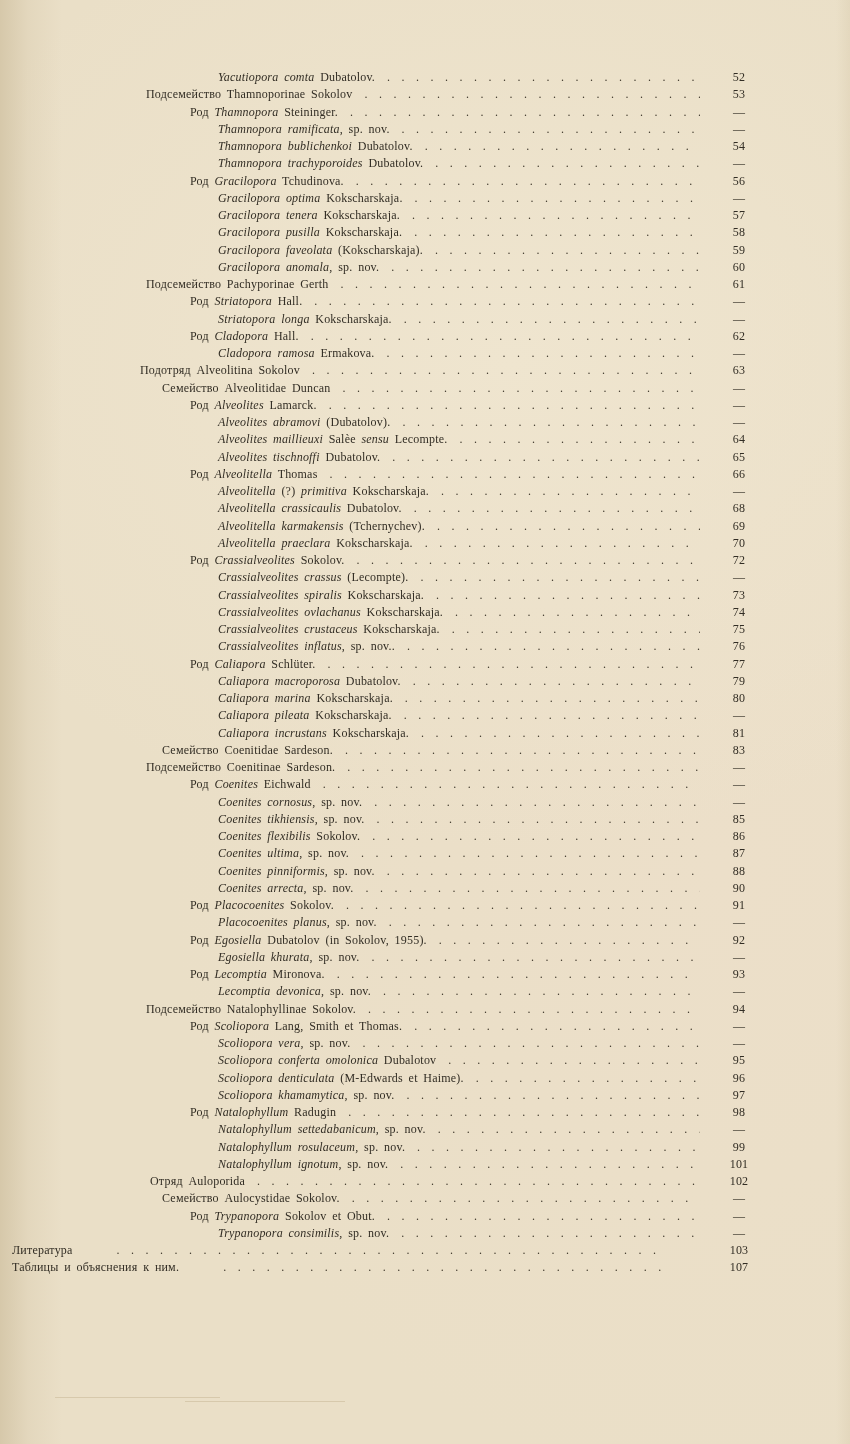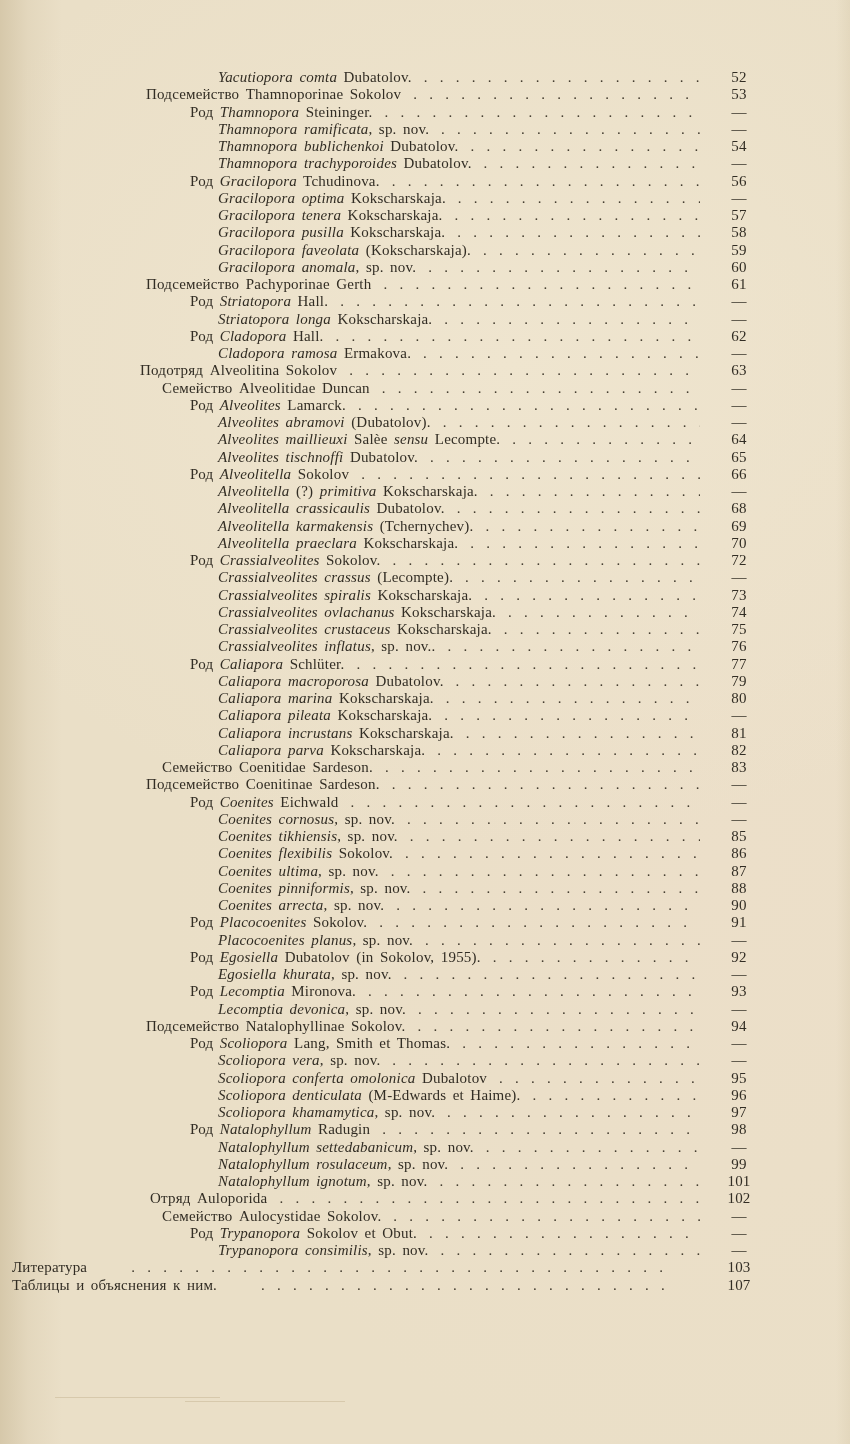--- a/index.html
+++ b/index.html
@@ -9,21 +9,21 @@
     background:
       linear-gradient(90deg, #d6c8aa 0px, rgba(214,200,170,0.35) 28px, rgba(214,200,170,0) 62px),
       linear-gradient(270deg, rgba(214,200,170,0.35) 0px, rgba(214,200,170,0) 14px),
       radial-gradient(900px 700px at 60% 25%, #efe5cf 0%, rgba(239,229,207,0) 70%),
       radial-gradient(800px 900px at 85% 60%, #ecdfc9 0%, rgba(236,223,201,0) 70%),
       #eadfc7;
     color:#322d24;
   }
   .toc{
     position:absolute; left:12px; top:69px; width:756px;
-    font-size:15px; line-height:17.25px;
+    font-size:12px; line-height:17.25px;
     letter-spacing:0.2px; word-spacing:2.5px;
   }
   .row{display:flex;align-items:baseline;height:17.25px;white-space:nowrap;}
   .txt{flex:0 0 auto;}
   .txt i{font-style:italic;}
   .lead{
     flex:1 1 auto; overflow:hidden; white-space:nowrap; min-width:10px;
     margin:0 10px 0 12px; color:#433c2f;
   }
   .lead::before{
@@ -155,21 +155,21 @@
       <span class="txt"><i>Alveolites maillieuxi</i><span> Salèe </span><i>sensu</i><span> Lecompte.</span></span>
       <span class="lead"></span>
       <span class="pg">64</span>
     </div>
     <div class="row lvl-species">
       <span class="txt"><i>Alveolites tischnoffi</i><span> Dubatolov.</span></span>
       <span class="lead"></span>
       <span class="pg">65</span>
     </div>
     <div class="row lvl-rod">
-      <span class="txt"><span>Род </span><i>Alveolitella</i><span> Sokolov</span></span>
+      <span class="txt"><span>Род </span><i>Alveolitella</i><span> Thomas</span></span>
       <span class="lead"></span>
       <span class="pg">66</span>
     </div>
     <div class="row lvl-species">
       <span class="txt"><i>Alveolitella</i><span> (?) </span><i>primitiva</i><span> Kokscharskaja.</span></span>
       <span class="lead"></span>
       <span class="pg">—</span>
     </div>
     <div class="row lvl-species">
       <span class="txt"><i>Alveolitella crassicaulis</i><span> Dubatolov.</span></span>
@@ -233,25 +233,20 @@
     </div>
     <div class="row lvl-species">
       <span class="txt"><i>Caliapora pileata</i><span> Kokscharskaja.</span></span>
       <span class="lead"></span>
       <span class="pg">—</span>
     </div>
     <div class="row lvl-species">
       <span class="txt"><i>Caliapora incrustans</i><span> Kokscharskaja.</span></span>
       <span class="lead"></span>
       <span class="pg">81</span>
-    </div>
-    <div class="row lvl-species">
-      <span class="txt"><i>Caliapora parva</i><span> Kokscharskaja.</span></span>
-      <span class="lead"></span>
-      <span class="pg">82</span>
     </div>
     <div class="row lvl-sem">
       <span class="txt"><span>Семейство Coenitidae Sardeson.</span></span>
       <span class="lead"></span>
       <span class="pg">83</span>
     </div>
     <div class="row lvl-podsem">
       <span class="txt"><span>Подсемейство Coenitinae Sardeson.</span></span>
       <span class="lead"></span>
       <span class="pg">—</span>

